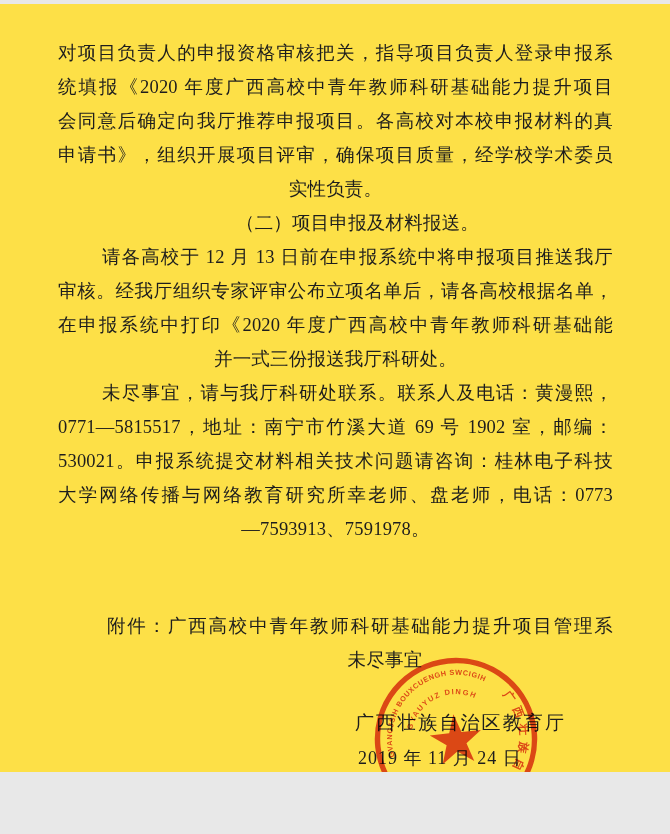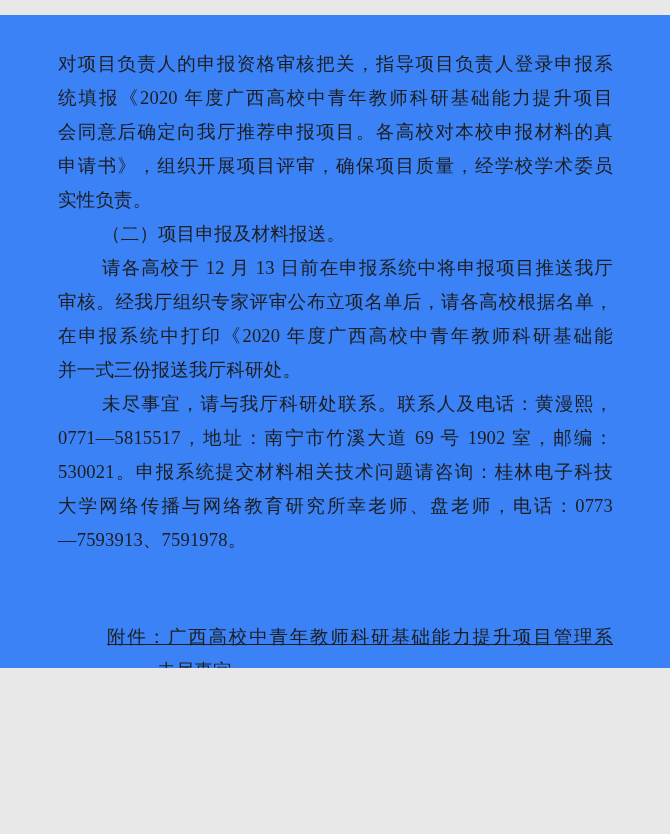--- a/index.html
+++ b/index.html
@@ -1,54 +1,53 @@
 <!DOCTYPE html>
 <html><head>
 <meta charset="utf-8">
 <style>
   * { margin: 0; padding: 0; box-sizing: border-box; }
   html, body { background: #e8e8e8; }
   .page {
     position: relative;
     width: 670px;
-    height: 653px;
-    margin: 15px auto;
-    background: #3b82f6;
+    height: 768px;
+    margin: 4px auto;
+    background: #fde047;
     overflow: hidden;
     font-family: "Liberation Serif", "DejaVu Serif", serif;
     color: #1d1d1d;
   }
   
   .doc-body {
     position: absolute;
     left: 58px;
     top: 32px;
     width: 555px;
   }
   .line {
     height: 34px;
     line-height: 34px;
     font-size: 18.5px;
     letter-spacing: 0.2px;
-    text-align: left;
+    text-align: center;
     white-space: normal;
   }
   .line.fill {
     text-align: justify;
     text-align-last: justify;
     text-justify: inter-ideograph;
   }
   .line.ind { padding-left: 44px; }
   
   .attachment {
     position: absolute;
     left: 58px;
     top: 605px;
     width: 555px;
-    text-decoration: underline;
   }
   .attachment .line.a1 { padding-left: 49px; }
   .attachment .line.a2 { padding-left: 99px; }
   
   .signature {
     position: absolute;
     left: 355px;
     top: 707px;
     font-size: 19px;
     letter-spacing: 2.1px;

